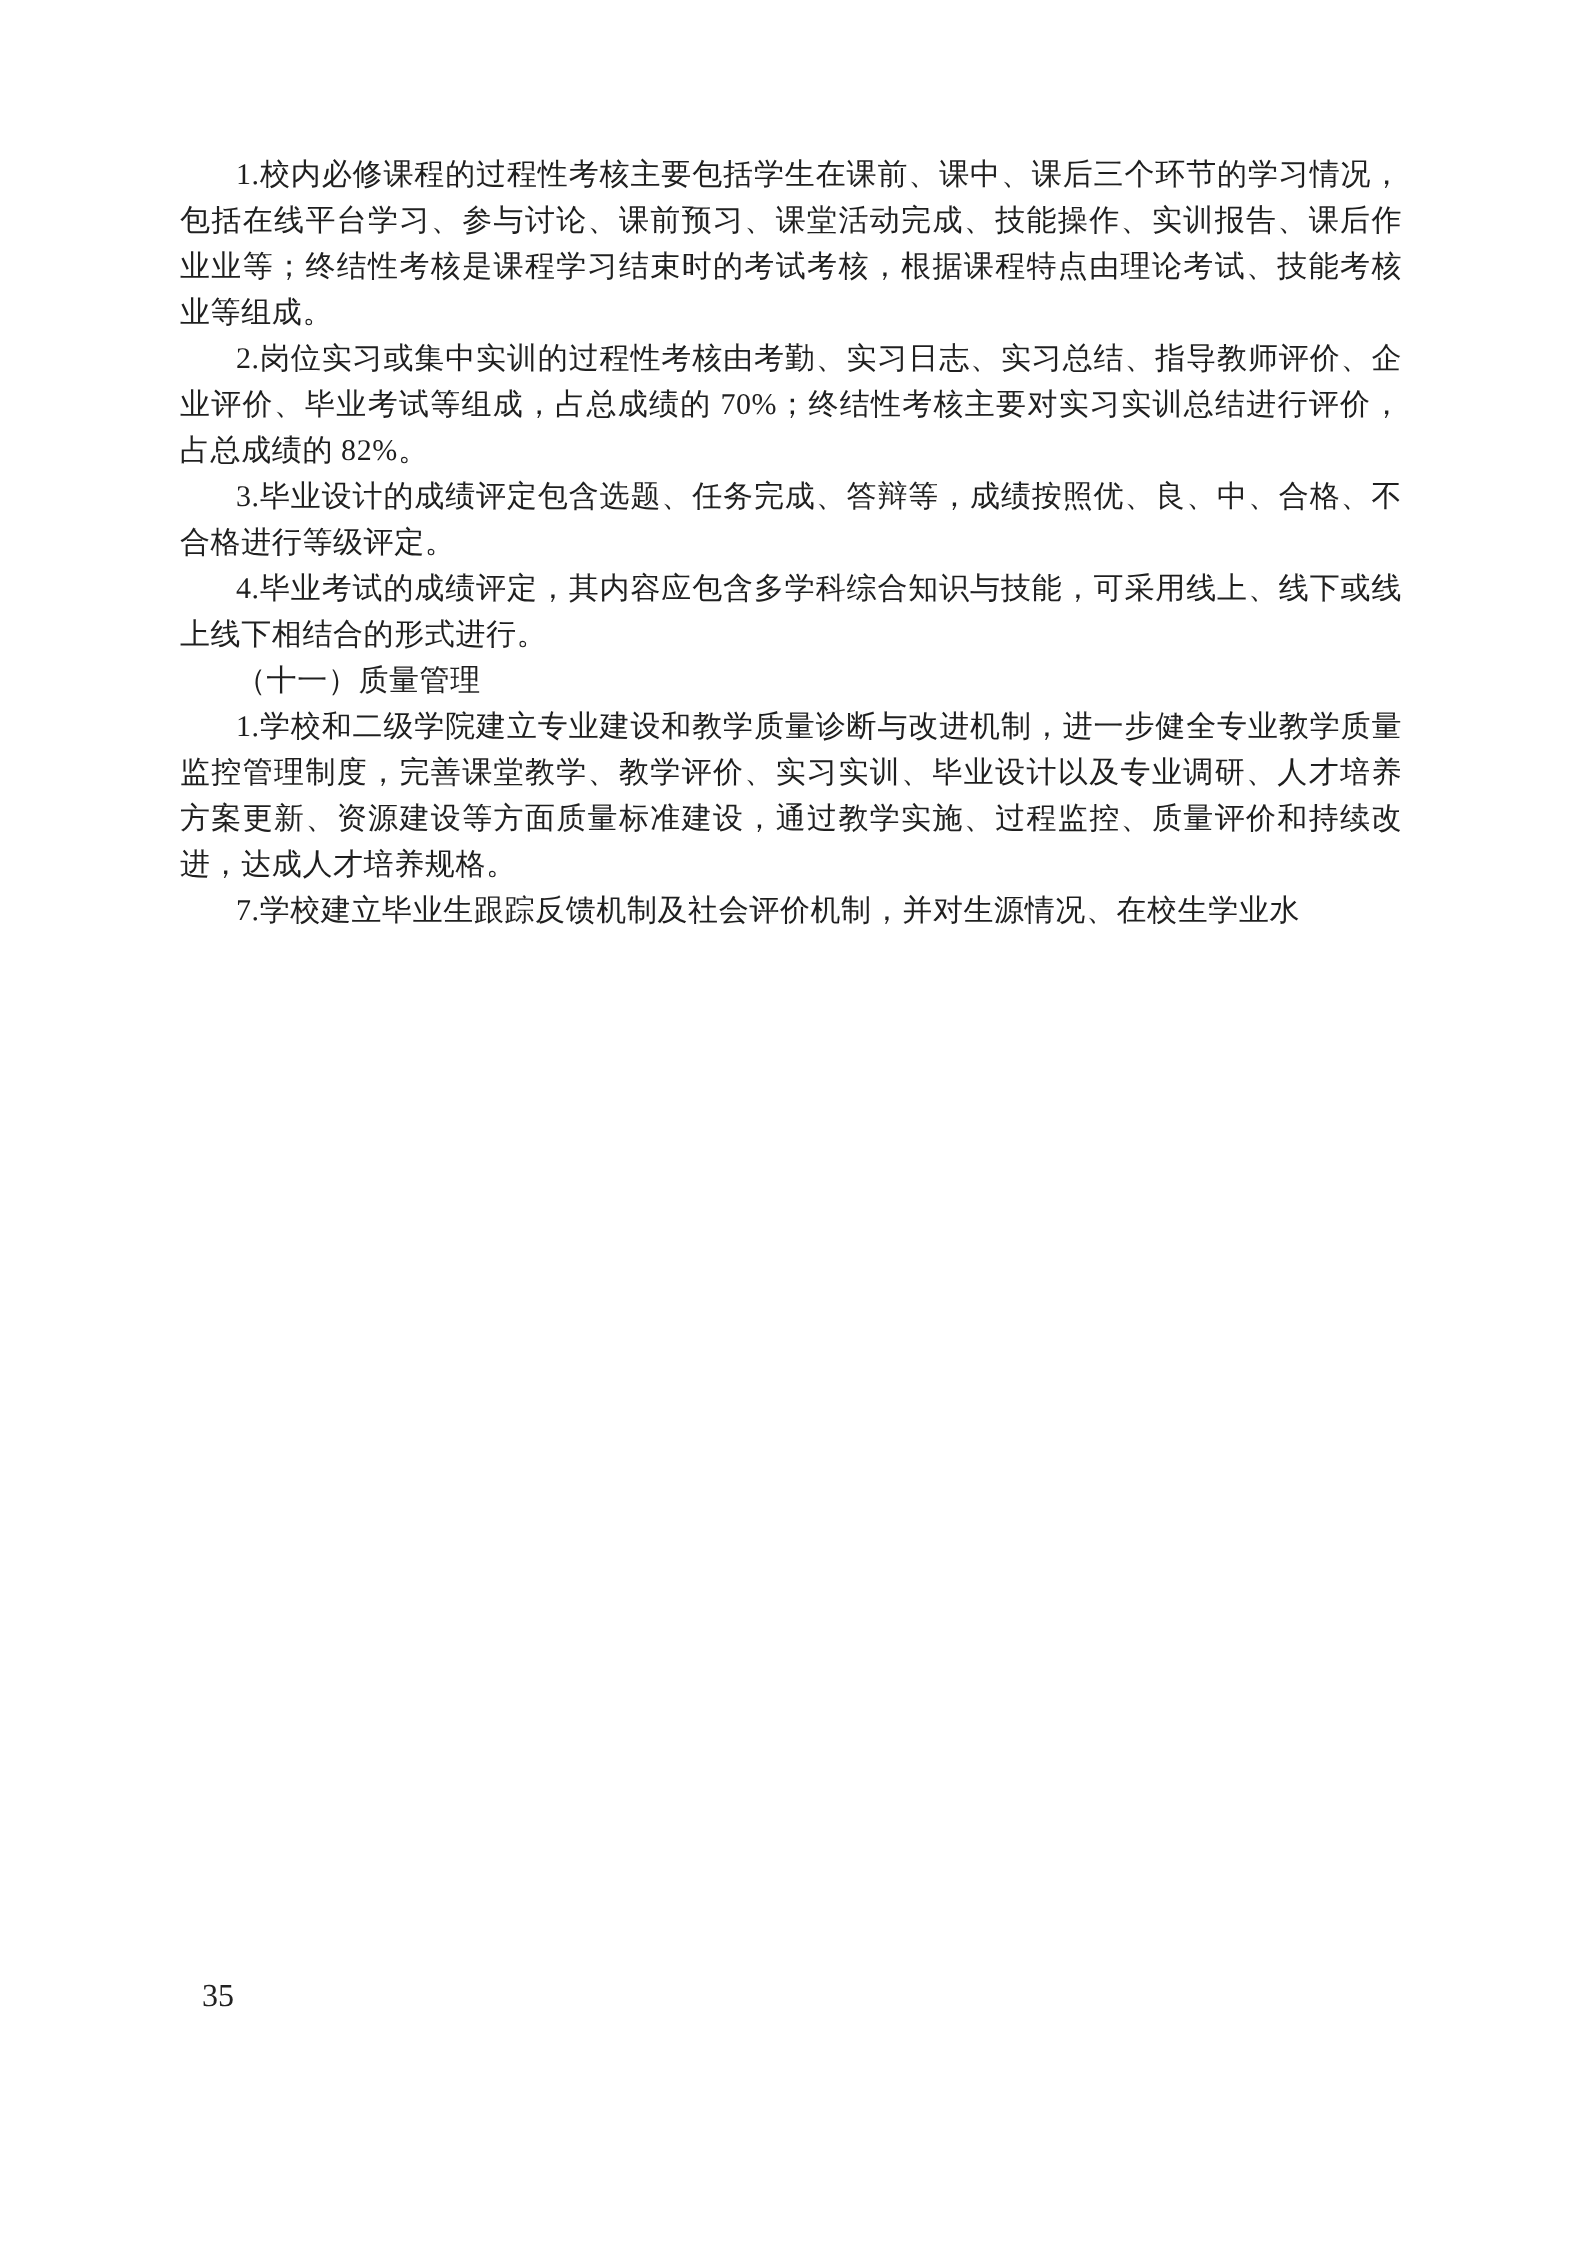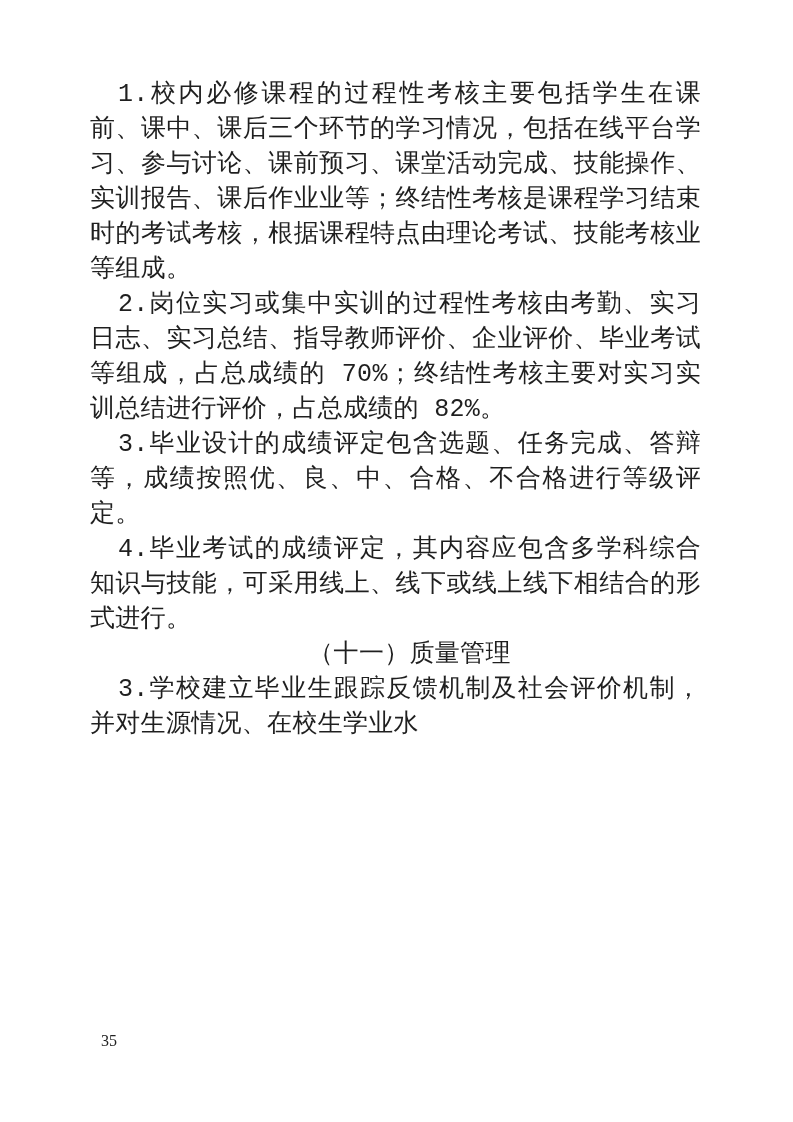--- a/index.html
+++ b/index.html
@@ -17,46 +17,46 @@
     color: #1f1f1f;
   }
   .content {
     position: absolute;
     left: 90px;
     top: 77px;
     width: 611px;
   }
   .para {
     margin: 0;
-    font-size: 25px;
-    line-height: 35px;
+    font-size: 15px;
+    line-height: 23px;
     text-indent: 28px;
     text-align: justify;
     letter-spacing: 0.3px;
     word-break: break-all;
-    font-family: Liberation Mono, monospace;
   }
   .para.heading {
-    text-align: center;
+    text-align: left;
   }
   .page-number {
     position: absolute;
     left: 101px;
-    top: 1030px;
+    top: 988px;
     font-size: 16px;
     line-height: 22px;
     color: #222222;
   }
 </style>
 </head>
 <body>
 
 <div class="page">
   <div class="content">
       <p class="para">1.校内必修课程的过程性考核主要包括学生在课前、课中、课后三个环节的学习情况，包括在线平台学习、参与讨论、课前预习、课堂活动完成、技能操作、实训报告、课后作业业等；终结性考核是课程学习结束时的考试考核，根据课程特点由理论考试、技能考核业等组成。</p>
       <p class="para">2.岗位实习或集中实训的过程性考核由考勤、实习日志、实习总结、指导教师评价、企业评价、毕业考试等组成，占总成绩的 70%；终结性考核主要对实习实训总结进行评价，占总成绩的 82%。</p>
       <p class="para">3.毕业设计的成绩评定包含选题、任务完成、答辩等，成绩按照优、良、中、合格、不合格进行等级评定。</p>
       <p class="para">4.毕业考试的成绩评定，其内容应包含多学科综合知识与技能，可采用线上、线下或线上线下相结合的形式进行。</p>
       <p class="para heading">（十一）质量管理</p>
-      <p class="para">3.学校建立毕业生跟踪反馈机制及社会评价机制，并对生源情况、在校生学业水</p>
+      <p class="para">1.学校和二级学院建立专业建设和教学质量诊断与改进机制，进一步健全专业教学质量监控管理制度，完善课堂教学、教学评价、实习实训、毕业设计以及专业调研、人才培养方案更新、资源建设等方面质量标准建设，通过教学实施、过程监控、质量评价和持续改进，达成人才培养规格。</p>
+      <p class="para">7.学校建立毕业生跟踪反馈机制及社会评价机制，并对生源情况、在校生学业水</p>
     </div>
   <div class="page-number">35</div>
 </div>
 
 </body></html>

